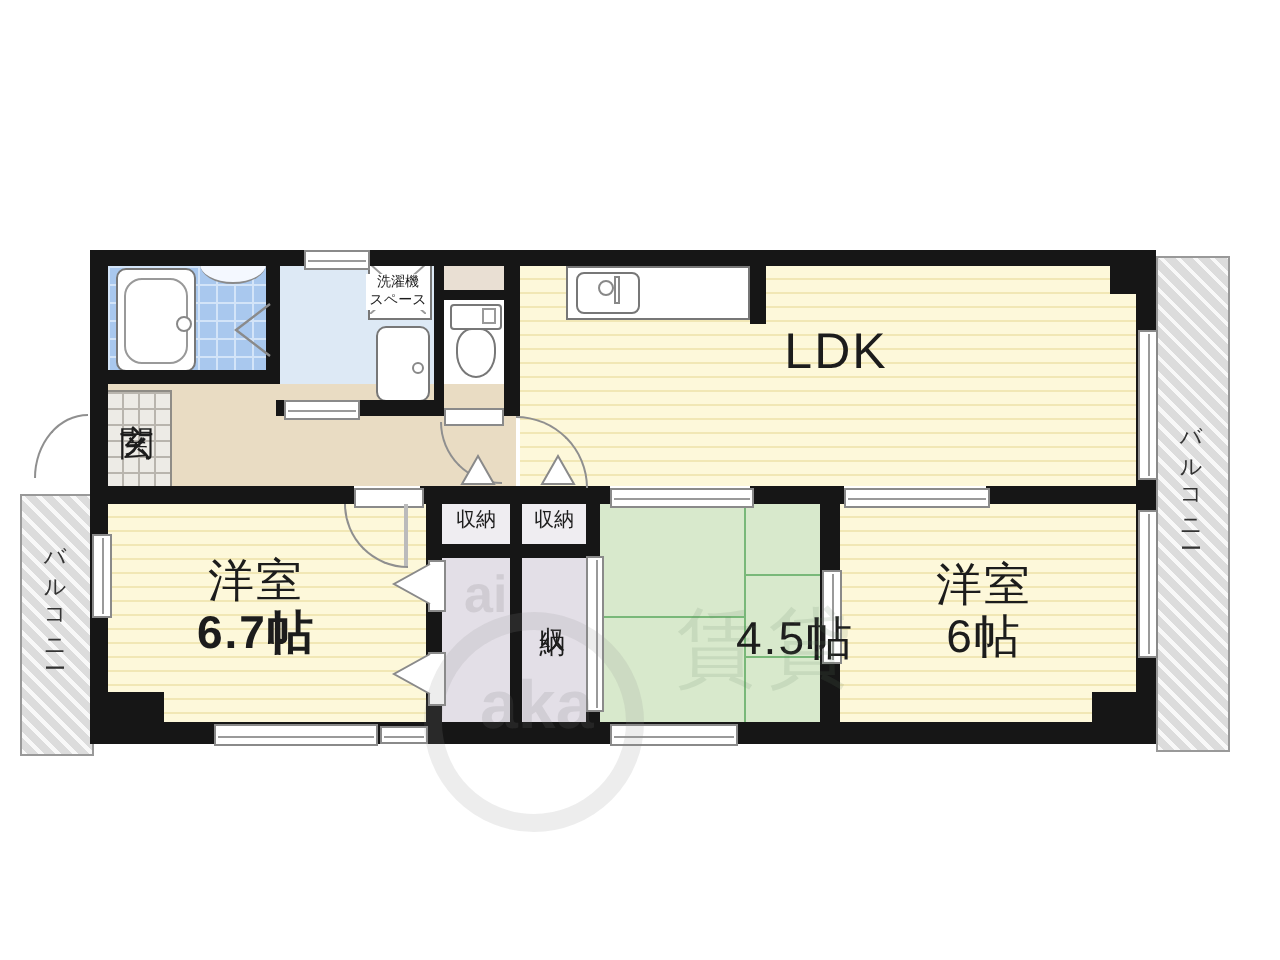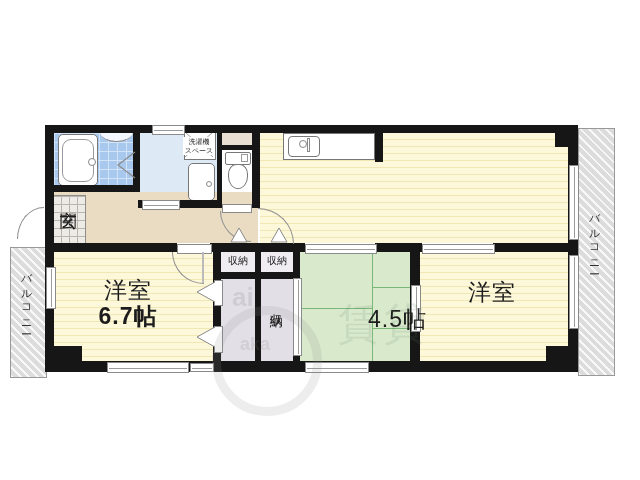--- a/index.html
+++ b/index.html
@@ -133,27 +133,29 @@
   <div class="arc" style="left:258px;top:208px;width:35px;height:35px;border-top-width:1px;border-right-width:1px;border-top-right-radius:100% 100%;"></div>
 
   <svg class="abs" width="640" height="480" style="left:0;top:0;pointer-events:none;">
     <polyline points="135,152 118,165 135,178" fill="none" stroke="#8a8a8a" stroke-width="1.2"></polyline>
     <polyline points="215,282 197,292 215,302" fill="#fff" stroke="#8a8a8a" stroke-width="1"></polyline>
     <polyline points="215,327 197,337 215,347" fill="#fff" stroke="#8a8a8a" stroke-width="1"></polyline>
     <polygon points="231,242 239,228 247,242" fill="#fff" stroke="#8a8a8a" stroke-width="1"></polygon>
     <polygon points="271,242 279,228 287,242" fill="#fff" stroke="#8a8a8a" stroke-width="1"></polygon>
   </svg>
 
+  <div class="lbl big ctr" style="left:368px;top:163px;width:100px;font-size:25px;">LDK</div>
   <div class="lbl big ctr" style="left:78px;top:278px;width:100px;">洋室</div>
   <div class="lbl big ctr" style="left:73px;top:304px;width:110px;font-weight:bold;">6.7帖</div>
   <div class="lbl big ctr" style="left:317px;top:307px;width:110px;text-align:right;">4.5帖</div>
   <div class="lbl big ctr" style="left:442px;top:280px;width:100px;">洋室</div>
+  <div class="lbl big ctr" style="left:452px;top:306px;width:80px;">6帖</div>
   <div class="lbl vtext" style="left:59px;top:198px;font-size:17px;letter-spacing:2px;">玄関</div>
   <div class="lbl ctr" style="left:221px;top:256px;width:34px;font-size:10px;">収納</div>
   <div class="lbl ctr" style="left:261px;top:256px;width:32px;font-size:10px;">収納</div>
   <div class="lbl vtext" style="left:269px;top:303px;font-size:13px;letter-spacing:2px;">収納</div>
 
   <div class="wm" style="left:212px;top:306px;width:92px;height:92px;border:9px solid rgba(140,140,140,.16);border-radius:50%;"></div>
   <div class="wm" style="left:232px;top:282px;font-size:26px;font-weight:bold;color:rgba(120,120,120,.18);">ai</div>
-  <div class="wm" style="left:240px;top:334px;font-size:18px;font-weight:bold;color:rgba(120,120,120,.16);">aka</div>
+  <div class="wm" style="left:240px;top:334px;font-size:34px;font-weight:bold;color:rgba(120,120,120,.16);">aka</div>
   <div class="wm" style="left:338px;top:296px;font-size:42px;color:rgba(100,130,100,.14);letter-spacing:4px;">賃貸</div>
 
 </div>
 
 </body></html>

